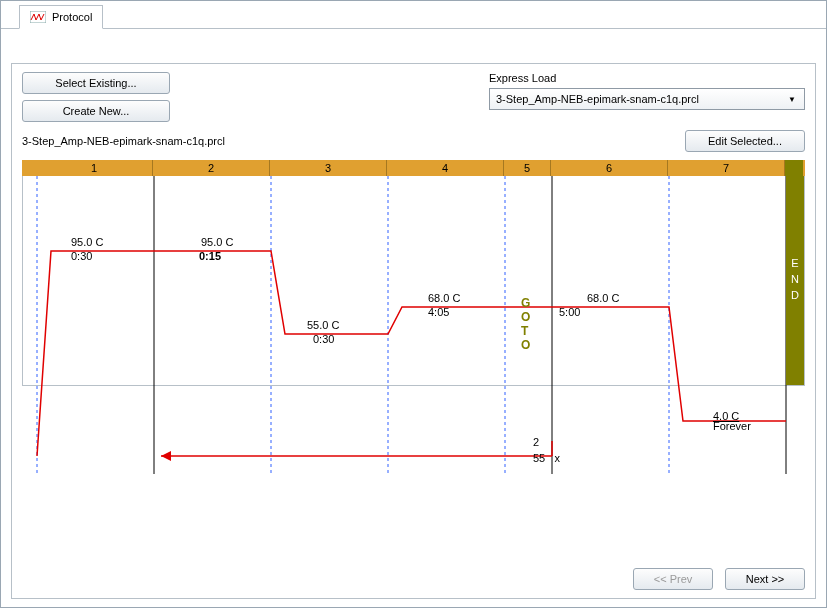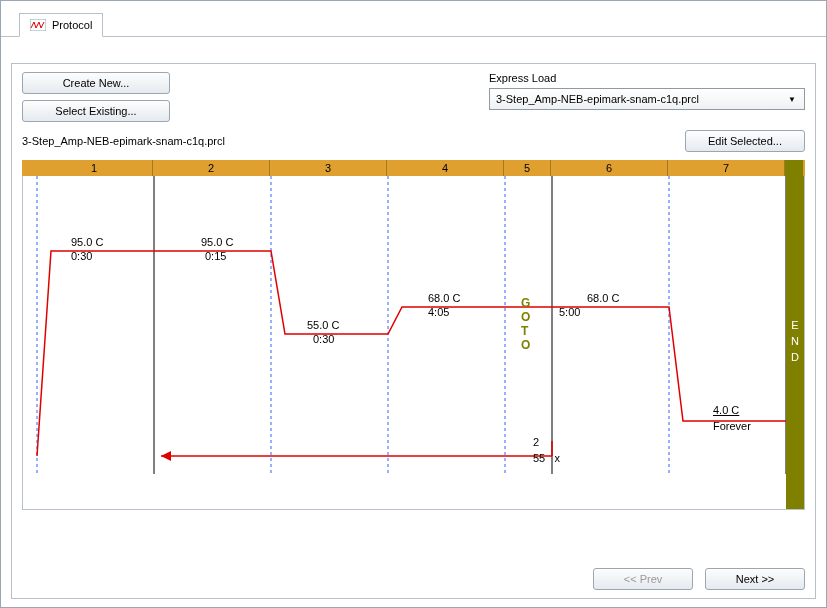--- a/index.html
+++ b/index.html
@@ -33,21 +33,21 @@
   .close-btn {
     width: 28px; height: 16px;
     border: 1px solid #9aa7b3;
     border-radius: 3px;
     background: linear-gradient(#fff,#e0e6ec);
     display: flex; align-items: center; justify-content: center;
     font-size: 10px;
     cursor: default;
   }
   .tabbar {
-    height: 36px;
+    height: 28px;
     display: flex;
     align-items: flex-end;
     padding-left: 18px;
     border-bottom: 1px solid #b7c0c8;
     background: #fff;
     gap: 0;
   }
   .tab {
     height: 24px;
     padding: 0 10px;
@@ -113,21 +113,21 @@
     background: #e0a030;
     display: flex;
   }
   .chartheader .seg {
     border-right: 1px solid #a67820;
     color: #000;
     display: flex; align-items: center; justify-content: center;
   }
   .chart {
     position: relative;
-    height: 334px;
+    height: 210px;
     border-left: 1px solid #b7c0c8;
     border-right: 1px solid #b7c0c8;
     border-bottom: 1px solid #b7c0c8;
     background: #fff;
   }
   .chart svg { position: absolute; left: 0; top: 0; }
   .endlabel {
     position: absolute;
     right: 0; top: 0; bottom: 0;
     width: 18px;
@@ -144,21 +144,21 @@
     color: #808000;
     font-weight: bold;
     font-size: 12px;
   }
   .steptext { position: absolute; font-size: 11px; color: #000; white-space: nowrap; }
   .footer {
     position: absolute;
     right: 10px; bottom: 8px;
     display: flex; gap: 12px;
   }
-  .footer .winbtn { width: 100px; }
+  .footer .winbtn { width: 80px; }
   .winbtn.disabled { color: #9a9a9a; }
 </style>
 </head>
 <body>
 
 <div class="window">
 
   <div class="tabbar">
     <div class="tab active">
       <span class="tab-icon">
@@ -167,22 +167,22 @@
             <path d="M1 9 L4 3 L6 9 L9 3 L11 9 L14 3" stroke="#d00" stroke-width="1" fill="none"></path>
           </svg>
       </span>
       <span>Protocol</span>
     </div>
   </div>
 
   <div class="content">
     <div class="toprow">
       <div class="btncol">
+        <div class="winbtn">Select Existing...</div>
         <div class="winbtn">Create New...</div>
-        <div class="winbtn">Select Existing...</div>
       </div>
       <div class="expresscol">
         <span>Express Load</span>
         <div class="combo">
           <span>3-Step_Amp-NEB-epimark-snam-c1q.prcl</span>
           <span class="arrow">▼</span>
         </div>
       </div>
     </div>
 
@@ -224,28 +224,28 @@
         <path d="M529 131 L543 131 L646 131 L660 245 L763 245" stroke="#e00000" stroke-width="1.5" fill="none"></path>
 
         <line x1="529" y1="265" x2="529" y2="280" stroke="#e00000" stroke-width="1.5"></line>
         <line x1="529" y1="280" x2="138" y2="280" stroke="#e00000" stroke-width="1.5"></line>
         <path d="M138 280 L148 275 L148 285 Z" fill="#e00000"></path>
       </svg>
 
       <div class="steptext" style="left:48px; top:60px;">95.0   C</div>
       <div class="steptext" style="left:48px; top:74px;">0:30</div>
       <div class="steptext" style="left:178px; top:60px;">95.0   C</div>
-      <div class="steptext" style="left:182px; top:74px;">0:15</div>
+      <div class="steptext" style="left:176px; top:74px;font-weight:bold;">0:15</div>
       <div class="steptext" style="left:284px; top:143px;">55.0   C</div>
       <div class="steptext" style="left:290px; top:157px;">0:30</div>
       <div class="steptext" style="left:405px; top:116px;">68.0   C</div>
       <div class="steptext" style="left:405px; top:130px;">4:05</div>
       <div class="steptext" style="left:564px; top:116px;">68.0   C</div>
       <div class="steptext" style="left:536px; top:130px;">5:00</div>
-      <div class="steptext" style="left:690px; top:228px;text-decoration:underline;">4.0    C</div>
+      <div class="steptext" style="left:690px; top:234px;text-decoration:underline;">4.0    C</div>
       <div class="steptext" style="left:690px; top:244px;">Forever</div>
 
       <div class="gotolabel" style="left:498px; top:120px; line-height:14px; white-space:pre;">G
 O
 T
 O</div>
 
       <div class="steptext" style="left:510px; top:260px;">2</div>
       <div class="steptext" style="left:510px; top:276px;">
         <span>55</span>&nbsp;&nbsp;&nbsp;<span>x</span>

